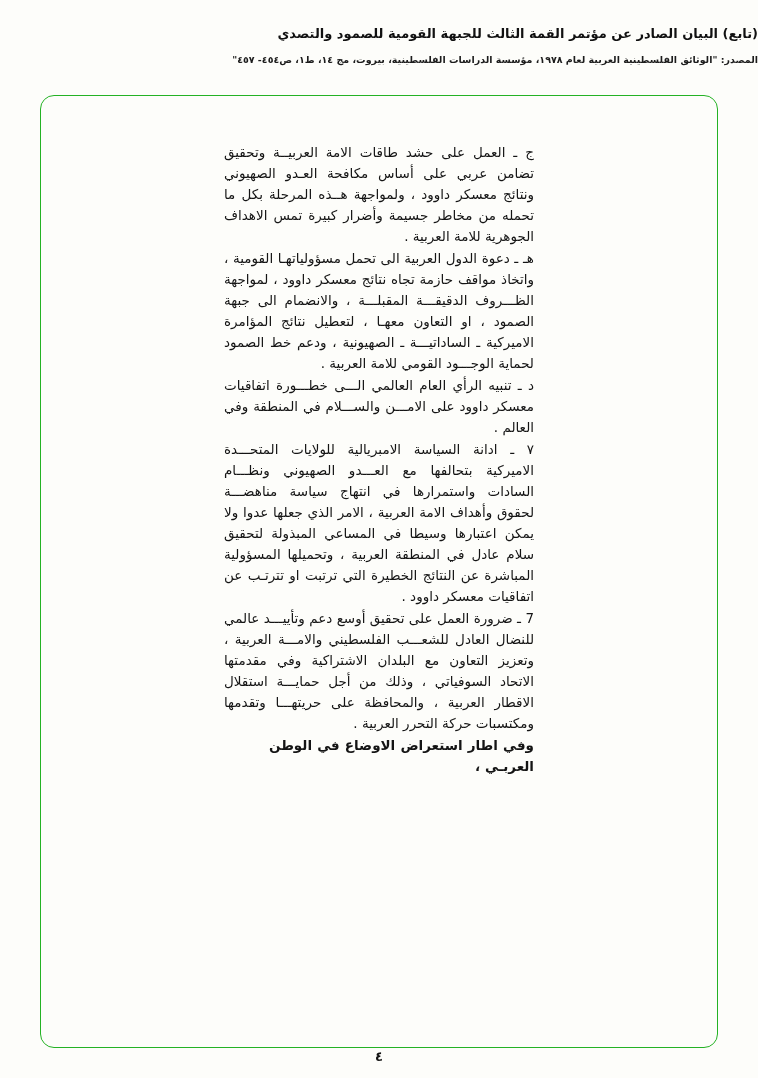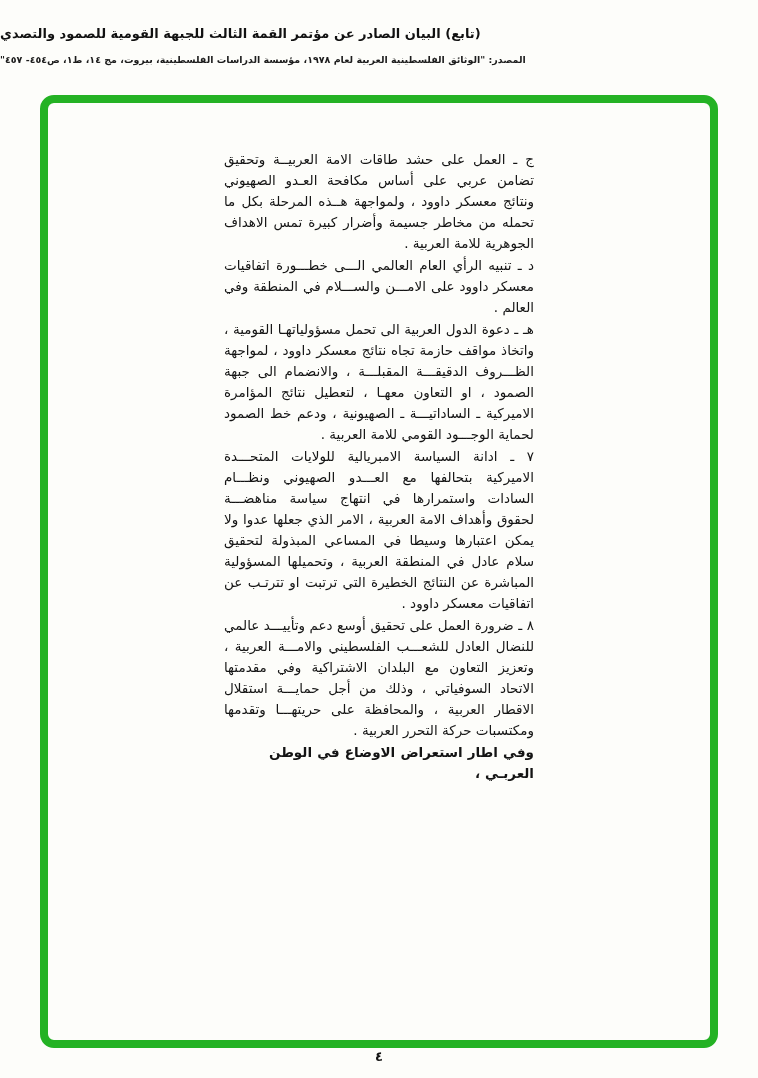--- a/index.html
+++ b/index.html
@@ -6,35 +6,35 @@
   html, body {
     width: 758px; height: 1078px;
     background: #fdfdfa;
     font-family: "DejaVu Sans", "Liberation Sans", sans-serif;
     overflow: hidden;
   }
   .page { position: relative; width: 758px; height: 1078px; }
 
   .doc-header {
     position: absolute; top: 26px; left: 0; width: 100%;
-    text-align: left; direction: rtl;
+    text-align: right; direction: rtl;
   }
   .doc-title {
     font-size: 13px; font-weight: bold; color: #111;
     letter-spacing: 0.2px;
   }
   .doc-source {
     margin-top: 13px;
     font-size: 9.5px; font-weight: bold; color: #1c1c1c;
   }
 
   .green-frame {
     position: absolute; left: 40px; top: 95px;
     width: 678px; height: 953px;
-    border: 8px solid #a16207;
+    border: 1px solid #a16207;
     border-radius: 14px;
     background: transparent;
   }
 
   .text-column {
     direction: rtl;
     width: 310px;
     margin: 46px auto 0 auto;
     text-align: justify;
     font-size: 13.5px;
@@ -57,23 +57,23 @@
 
   <header class="doc-header">
     <div class="doc-title">(تابع)  البيان الصادر عن مؤتمر القمة الثالث للجبهة القومية للصمود والتصدي</div>
     <div class="doc-source">المصدر: "الوثائق الفلسطينية العربية لعام ١٩٧٨، مؤسسة الدراسات الفلسطينية، بيروت، مج ١٤، ط١، ص٤٥٤- ٤٥٧"</div>
   </header>
 
   <div class="green-frame" style="border-color: rgb(36, 178, 36);">
     <div class="text-column">
 
     <p class="para">ج ـ العمل على حشد طاقات الامة العربيــة وتحقيق تضامن عربي على أساس مكافحة العـدو الصهيوني ونتائج معسكر داوود ، ولمواجهة هــذه المرحلة بكل ما تحمله من مخاطر جسيمة وأضرار كبيرة تمس الاهداف الجوهرية للامة العربية .</p>
+        <p class="para">هـ ـ دعوة الدول العربية الى تحمل مسؤولياتهـا القومية ، واتخاذ مواقف حازمة تجاه نتائج معسكر داوود ، لمواجهة الظـــروف الدقيقـــة المقبلـــة ، والانضمام الى جبهة الصمود ، او التعاون معهـا ، لتعطيل نتائج المؤامرة الاميركية ـ الساداتيـــة ـ الصهيونية ، ودعم خط الصمود لحماية الوجـــود القومي للامة العربية .</p>
         <p class="para">د ـ تنبيه الرأي العام العالمي الـــى خطـــورة اتفاقيات معسكر داوود على الامـــن والســـلام في المنطقة وفي العالم .</p>
-        <p class="para">هـ ـ دعوة الدول العربية الى تحمل مسؤولياتهـا القومية ، واتخاذ مواقف حازمة تجاه نتائج معسكر داوود ، لمواجهة الظـــروف الدقيقـــة المقبلـــة ، والانضمام الى جبهة الصمود ، او التعاون معهـا ، لتعطيل نتائج المؤامرة الاميركية ـ الساداتيـــة ـ الصهيونية ، ودعم خط الصمود لحماية الوجـــود القومي للامة العربية .</p>
         <p class="para">٧ ـ ادانة السياسة الامبريالية للولايات المتحـــدة الاميركية بتحالفها مع العـــدو الصهيوني ونظـــام السادات واستمرارها في انتهاج سياسة مناهضـــة لحقوق وأهداف الامة العربية ، الامر الذي جعلها عدوا ولا يمكن اعتبارها وسيطا في المساعي المبذولة لتحقيق سلام عادل في المنطقة العربية ، وتحميلها المسؤولية المباشرة عن النتائج الخطيرة التي ترتبت او تترتـب عن اتفاقيات معسكر داوود .</p>
-        <p class="para">٨ ـ ضرورة العمل على تحقيق أوسع دعم وتأييـــد عالمي للنضال العادل للشعـــب الفلسطيني والامـــة العربية ، وتعزيز التعاون مع البلدان الاشتراكية وفي مقدمتها الاتحاد السوفياتي ، وذلك من أجل حمايـــة استقلال الاقطار العربية ، والمحافظة على حريتهـــا وتقدمها ومكتسبات حركة التحرر العربية .</p>
+        <p class="para">7 ـ ضرورة العمل على تحقيق أوسع دعم وتأييـــد عالمي للنضال العادل للشعـــب الفلسطيني والامـــة العربية ، وتعزيز التعاون مع البلدان الاشتراكية وفي مقدمتها الاتحاد السوفياتي ، وذلك من أجل حمايـــة استقلال الاقطار العربية ، والمحافظة على حريتهـــا وتقدمها ومكتسبات حركة التحرر العربية .</p>
         <p class="para bold">وفي اطار استعراض الاوضاع في الوطن العربـي ،</p>
       </div>
   </div>
 
   <div class="page-number">٤</div>
 
 </div>
 
 </body></html>

